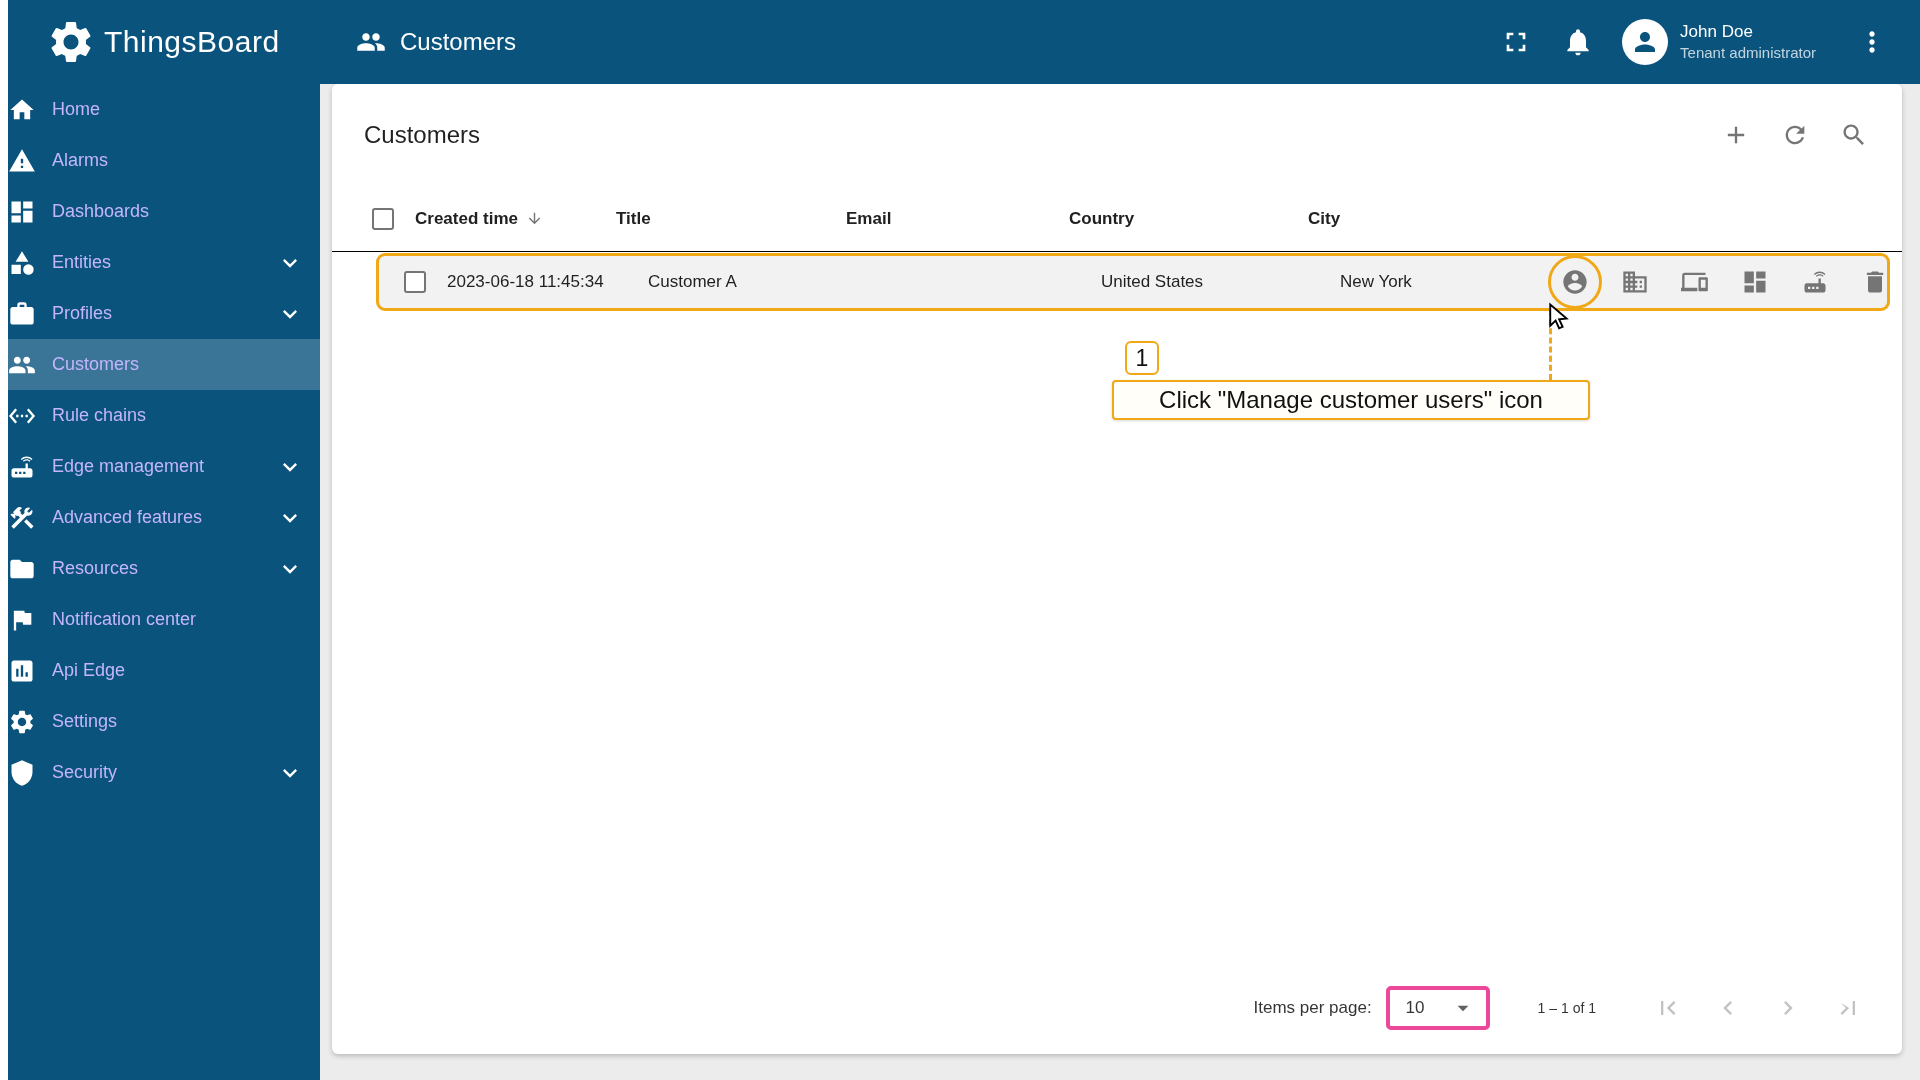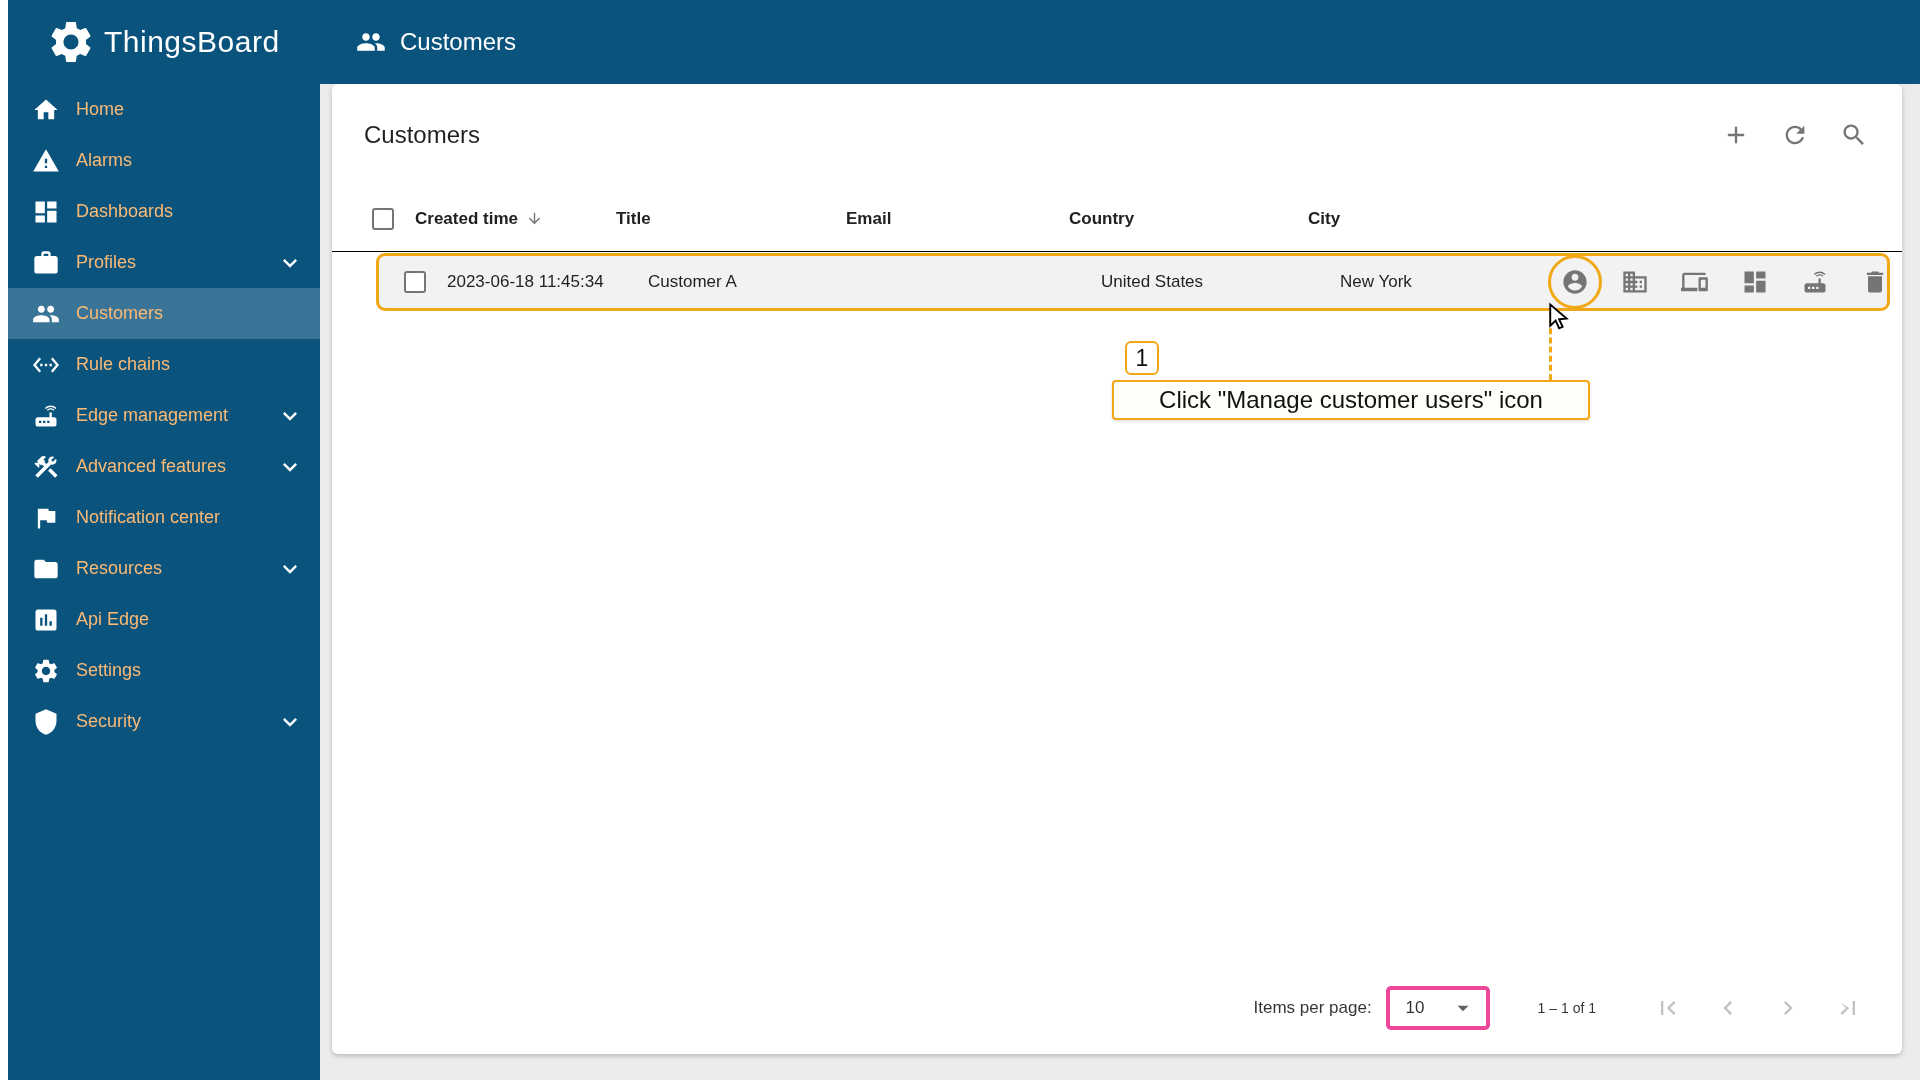--- a/index.html
+++ b/index.html
@@ -11,21 +11,21 @@
   }
   *{box-sizing:border-box;margin:0;padding:0;}
   html,body{width:1920px;height:1080px;overflow:hidden;background:#fff;
     font-family:"Liberation Sans","DejaVu Sans",sans-serif;color:var(--ink);}
   .ic{display:inline-block;vertical-align:middle;fill:currentColor;}
 
   
   .sidebar{position:absolute;left:8px;top:0;width:312px;height:1080px;background:var(--blue);z-index:5;}
   .logo{height:84px;display:flex;align-items:center;padding-left:38px;color:#fff;cursor:pointer;}
   .logo-text{font-size:30px;font-weight:400;margin-left:8px;letter-spacing:.5px;}
-  .nav-item{height:51px;display:flex;align-items:center;padding-left:24px;color:#fdba74;cursor:pointer;}
+  .nav-item{height:51px;display:flex;align-items:center;color:#c4b5fd;cursor:pointer;}
   .nav-item.selected{background:var(--blue-sel);}
   .nav-icon{width:28px;height:28px;margin-right:16px;flex:0 0 auto;color:#fff;}
   .nav-label{font-size:18px;font-weight:500;white-space:nowrap;}
   .nav-chevron{margin-left:auto;margin-right:16px;width:28px;height:28px;color:#fff;}
 
   
   .topbar{position:absolute;left:312px;top:0;right:0;height:84px;background:var(--blue);
     display:flex;align-items:center;color:#fff;z-index:4;}
   .topbar-title{display:flex;align-items:center;padding-left:44px;}
   .topbar-title .t{font-size:24px;font-weight:400;margin-left:14px;}
@@ -110,20 +110,29 @@
       <span class="nav-label">Alarms</span>
     </div>
     <div class="nav-item">
       <svg class="nav-icon ic" viewBox="0 0 24 24">
           <path d="M3 13h8V3H3v10zm0 8h8v-6H3v6zm10 0h8V11h-8v10zm0-18v6h8V3h-8z"></path>
         </svg>
       <span class="nav-label">Dashboards</span>
     </div>
     <div class="nav-item">
       <svg class="nav-icon ic" viewBox="0 0 24 24">
+          <path d="M12 2l-5.5 9h11L12 2zm5.5 11a4.5 4.5 0 100 9 4.5 4.5 0 000-9zM3 21.5h8v-8H3v8z"></path>
+        </svg>
+      <span class="nav-label">Entities</span>
+      <svg class="nav-chevron ic" viewBox="0 0 24 24">
+          <path d="M7.41 8.59L12 13.17l4.59-4.58L18 10l-6 6-6-6z"></path>
+        </svg>
+    </div>
+    <div class="nav-item">
+      <svg class="nav-icon ic" viewBox="0 0 24 24">
           <path d="M20 6h-4V4c0-1.1-.9-2-2-2h-4c-1.1 0-2 .9-2 2v2H4c-1.1 0-2 .9-2 2v11c0 1.1.9 2 2 2h16c1.1 0 2-.9 2-2V8c0-1.1-.9-2-2-2zm-6 0h-4V4h4v2z"></path>
         </svg>
       <span class="nav-label">Profiles</span>
       <svg class="nav-chevron ic" viewBox="0 0 24 24">
           <path d="M7.41 8.59L12 13.17l4.59-4.58L18 10l-6 6-6-6z"></path>
         </svg>
     </div>
     <div class="nav-item selected">
       <svg class="nav-icon ic" viewBox="0 0 24 24">
           <path d="M16 11c1.66 0 2.99-1.34 2.99-3S17.66 5 16 5c-1.66 0-3 1.34-3 3s1.34 3 3 3zm-8 0c1.66 0 2.99-1.34 2.99-3S9.66 5 8 5C6.34 5 5 6.34 5 8s1.34 3 3 3zm0 2c-2.33 0-7 1.17-7 3.5V19h14v-2.5c0-2.33-4.67-3.5-7-3.5zm8 0c-.29 0-.62.02-.97.05 1.16.84 1.97 1.97 1.97 3.45V19h6v-2.5c0-2.33-4.67-3.5-7-3.5z"></path>
@@ -149,32 +158,32 @@
       <svg class="nav-icon ic" viewBox="0 0 24 24">
           <path d="M13.78 15.17l2.12-2.12 6 6-2.12 2.12zM17.5 10C19.43 10 21 8.43 21 6.5c0-.58-.16-1.12-.41-1.6l-2.7 2.7-1.49-1.49 2.7-2.7C18.62 3.16 18.08 3 17.5 3 15.57 3 14 4.57 14 6.5c0 .41.08.8.21 1.16l-1.85 1.85-1.78-1.78.71-.71-1.41-1.41L12 3.49c-1.17-1.17-3.07-1.17-4.24 0L4.22 7.03l1.41 1.41H2.81l-.71.71 3.54 3.54.71-.71V9.15l1.41 1.41.71-.71 1.78 1.78-7.41 7.41 2.12 2.12L16.34 9.79c.36.13.75.21 1.16.21z"></path>
         </svg>
       <span class="nav-label">Advanced features</span>
       <svg class="nav-chevron ic" viewBox="0 0 24 24">
           <path d="M7.41 8.59L12 13.17l4.59-4.58L18 10l-6 6-6-6z"></path>
         </svg>
     </div>
     <div class="nav-item">
       <svg class="nav-icon ic" viewBox="0 0 24 24">
+          <path d="M10 4H4c-1.1 0-1.99.9-1.99 2L2 18c0 1.1.9 2 2 2h16c1.1 0 2-.9 2-2V8c0-1.1-.9-2-2-2h-8l-2-2z"></path>
+        </svg>
+      <span class="nav-label">Resources</span>
+      <svg class="nav-chevron ic" viewBox="0 0 24 24">
+          <path d="M7.41 8.59L12 13.17l4.59-4.58L18 10l-6 6-6-6z"></path>
+        </svg>
+    </div>
+    <div class="nav-item">
+      <svg class="nav-icon ic" viewBox="0 0 24 24">
           <path d="M14.4 6L14 4H5v17h2v-7h5.6l.4 2h7V6z"></path>
         </svg>
       <span class="nav-label">Notification center</span>
-    </div>
-    <div class="nav-item">
-      <svg class="nav-icon ic" viewBox="0 0 24 24">
-          <path d="M10 4H4c-1.1 0-1.99.9-1.99 2L2 18c0 1.1.9 2 2 2h16c1.1 0 2-.9 2-2V8c0-1.1-.9-2-2-2h-8l-2-2z"></path>
-        </svg>
-      <span class="nav-label">Resources</span>
-      <svg class="nav-chevron ic" viewBox="0 0 24 24">
-          <path d="M7.41 8.59L12 13.17l4.59-4.58L18 10l-6 6-6-6z"></path>
-        </svg>
     </div>
     <div class="nav-item">
       <svg class="nav-icon ic" viewBox="0 0 24 24">
           <path d="M19 3H5c-1.1 0-2 .9-2 2v14c0 1.1.9 2 2 2h14c1.1 0 2-.9 2-2V5c0-1.1-.9-2-2-2zM9 17H7v-7h2v7zm4 0h-2V7h2v10zm4 0h-2v-4h2v4z"></path>
         </svg>
       <span class="nav-label">Api Edge</span>
     </div>
     <div class="nav-item">
       <svg class="nav-icon ic" viewBox="0 0 24 24">
           <path d="M19.14 12.94c.04-.3.06-.61.06-.94 0-.32-.02-.64-.07-.94l2.03-1.58c.18-.14.23-.41.12-.61l-1.92-3.32c-.12-.22-.37-.29-.59-.22l-2.39.96c-.5-.38-1.03-.7-1.62-.94l-.36-2.54c-.04-.24-.24-.41-.48-.41h-3.84c-.24 0-.43.17-.47.41l-.36 2.54c-.59.24-1.13.57-1.62.94l-2.39-.96c-.22-.08-.47 0-.59.22L2.74 8.87c-.12.21-.08.47.12.61l2.03 1.58c-.05.3-.09.63-.09.94s.02.64.07.94l-2.03 1.58c-.18.14-.23.41-.12.61l1.92 3.32c.12.22.37.29.59.22l2.39-.96c.5.38 1.03.7 1.62.94l.36 2.54c.05.24.24.41.48.41h3.84c.24 0 .44-.17.47-.41l.36-2.54c.59-.24 1.13-.56 1.62-.94l2.39.96c.22.08.47 0 .59-.22l1.92-3.32c.12-.22.07-.47-.12-.61l-2.01-1.58zM12 15.6c-1.98 0-3.6-1.62-3.6-3.6s1.62-3.6 3.6-3.6 3.6 1.62 3.6 3.6-1.62 3.6-3.6 3.6z"></path>
@@ -192,20 +201,40 @@
     </div>
   </nav>
 </aside>
 
 <header class="topbar">
   <div class="topbar-title">
     <svg class="ic" width="30" height="30" viewBox="0 0 24 24" fill="#fff">
         <path d="M16 11c1.66 0 2.99-1.34 2.99-3S17.66 5 16 5c-1.66 0-3 1.34-3 3s1.34 3 3 3zm-8 0c1.66 0 2.99-1.34 2.99-3S9.66 5 8 5C6.34 5 5 6.34 5 8s1.34 3 3 3zm0 2c-2.33 0-7 1.17-7 3.5V19h14v-2.5c0-2.33-4.67-3.5-7-3.5zm8 0c-.29 0-.62.02-.97.05 1.16.84 1.97 1.97 1.97 3.45V19h6v-2.5c0-2.33-4.67-3.5-7-3.5z"></path>
       </svg>
     <span class="t">Customers</span>
+  </div>
+  <div class="topbar-right">
+    <svg class="tb-btn ic" viewBox="0 0 24 24">
+        <path d="M7 14H5v5h5v-2H7v-3zm-2-4h2V7h3V5H5v5zm12 7h-3v2h5v-5h-2v3zM14 5v2h3v3h2V5h-5z"></path>
+      </svg>
+    <svg class="tb-btn ic" style="margin-left:30px" viewBox="0 0 24 24">
+        <path d="M12 22c1.1 0 2-.9 2-2h-4c0 1.1.89 2 2 2zm6-6v-5c0-3.07-1.64-5.64-4.5-6.32V4c0-.83-.67-1.5-1.5-1.5s-1.5.67-1.5 1.5v.68C7.63 5.36 6 7.92 6 11v5l-2 2v1h16v-1l-2-2z"></path>
+      </svg>
+    <div class="avatar">
+      <svg viewBox="0 0 24 24">
+          <path d="M12 12c2.21 0 4-1.79 4-4s-1.79-4-4-4-4 1.79-4 4 1.79 4 4 4zm0 2c-2.67 0-8 1.34-8 4v2h16v-2c0-2.66-5.33-4-8-4z"></path>
+        </svg>
+    </div>
+    <div class="user-info">
+      <div class="user-name">John Doe</div>
+      <div class="user-role">Tenant administrator</div>
+    </div>
+    <svg class="tb-btn ic more-btn" viewBox="0 0 24 24">
+        <path d="M12 8c1.1 0 2-.9 2-2s-.9-2-2-2-2 .9-2 2 .9 2 2 2zm0 2c-1.1 0-2 .9-2 2s.9 2 2 2 2-.9 2-2-.9-2-2-2zm0 6c-1.1 0-2 .9-2 2s.9 2 2 2 2-.9 2-2-.9-2-2-2z"></path>
+      </svg>
   </div>
 </header>
 
 <main class="content">
   <div class="card">
     <div class="card-header">
       <span class="card-title">Customers</span>
       <div class="card-actions">
         <svg class="icon-btn ic" viewBox="0 0 24 24">
             <path d="M19 13h-6v6h-2v-6H5v-2h6V5h2v6h6v2z"></path>

